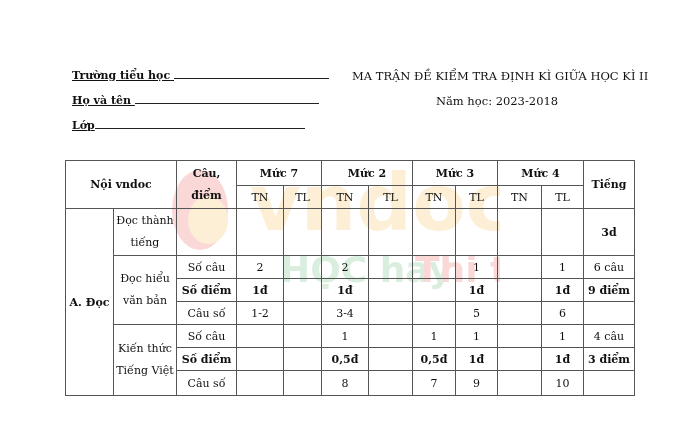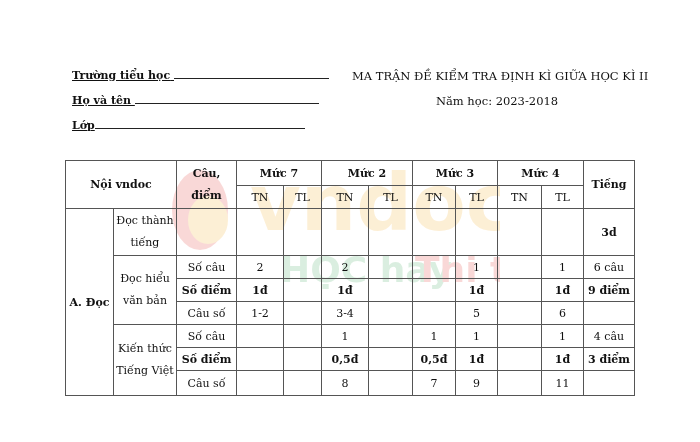--- a/index.html
+++ b/index.html
@@ -180,17 +180,17 @@
   </tr>
   <tr style="height:25px" class="it">
     <td>Câu số</td>
     <td></td>
     <td></td>
     <td>8</td>
     <td></td>
     <td>7</td>
     <td>9</td>
     <td></td>
-    <td>11</td>
+    <td>10</td>
     <td></td>
   </tr>
 </tbody>
   </table>
 
 </body></html>

